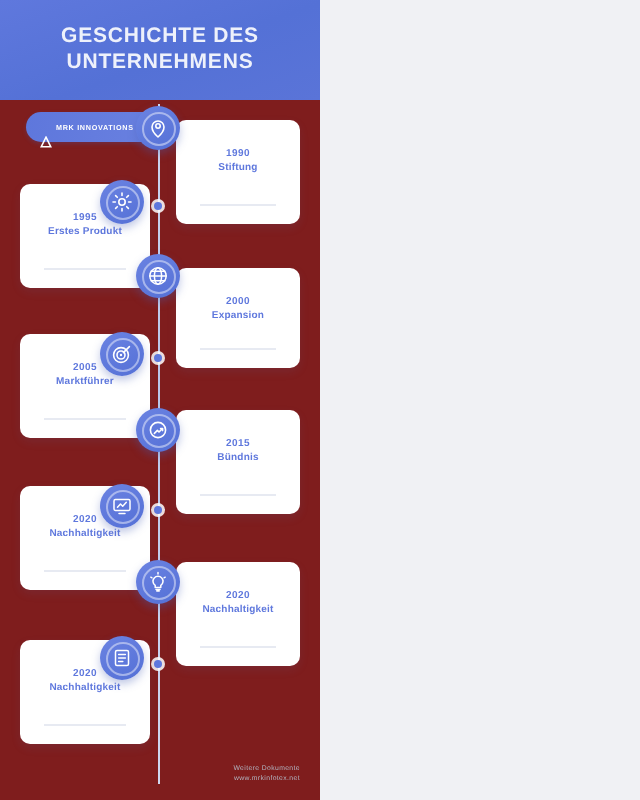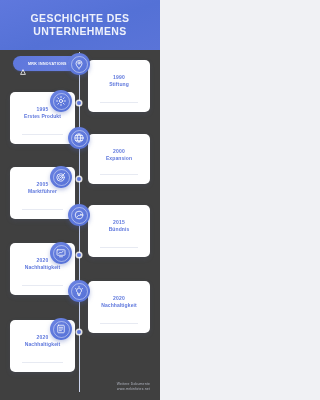--- a/index.html
+++ b/index.html
@@ -2,21 +2,21 @@
 <html><head>
 <meta charset="utf-8">
 <style>
   html,body{margin:0;padding:0;}
   body{
     width:160px;height:400px;overflow:hidden;
     background:#f0f1f4;
     font-family:"Liberation Sans",sans-serif;
     position:relative;
   }
-  #poster{position:absolute;inset:0;background:#404040;overflow:hidden;}
+  #poster{position:absolute;inset:0;background:#7f1d1d;overflow:hidden;}
 
   
   .header{
     position:absolute;left:0;top:0;width:160px;height:50px;
     background:linear-gradient(160deg,#5f78dd 0%,#5471d6 55%,#5a74d8 100%);
     display:flex;align-items:center;justify-content:center;
     box-sizing:border-box;padding:0 6px;
   }
   .header-title{
     color:#eef1fb;font-size:10.5px;font-weight:bold;

